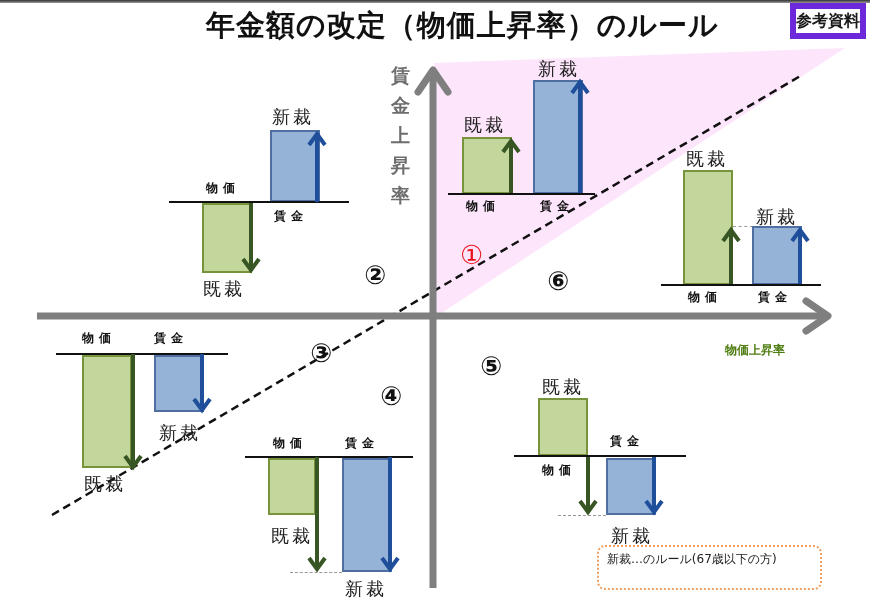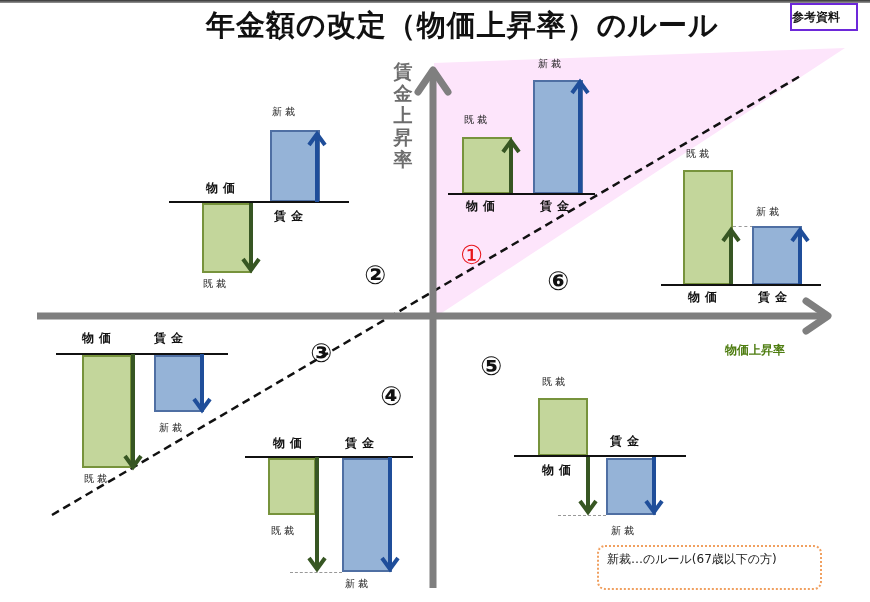--- a/index.html
+++ b/index.html
@@ -1,29 +1,29 @@
 <!DOCTYPE html>
 <html><head>
 <meta charset="utf-8">
 <style>
   html,body{margin:0;padding:0;background:#fff;}
   body{width:870px;height:602px;position:relative;overflow:hidden;font-family:"DejaVu Sans","Liberation Sans",sans-serif;color:#1a1a1a;}
   .topbar{position:absolute;left:0;top:0;width:870px;height:3px;background:linear-gradient(#333,#999);}
   .title{position:absolute;left:206px;top:6px;font-size:29px;font-weight:bold;letter-spacing:1px;color:#111;white-space:nowrap;}
-  .badge{position:absolute;left:790px;top:3px;width:64px;height:24px;border:2px solid #6d28d9;font-size:12px;font-weight:bold;text-align:left;line-height:24px;background:#fff;}
+  .badge{position:absolute;left:790px;top:3px;width:64px;height:24px;border:6px solid #6d28d9;font-size:16px;font-weight:bold;text-align:left;line-height:24px;background:#fff;}
   svg.base{position:absolute;left:0;top:0;}
-  .axis-y-label{position:absolute;left:391px;top:60px;width:24px;font-size:19px;font-weight:bold;color:#6d6d6d;line-height:22px;text-align:center;}
+  .axis-y-label{position:absolute;left:391px;top:60px;width:24px;font-size:19px;font-weight:bold;color:#6d6d6d;line-height:30px;}
   .axis-x-label{position:absolute;left:725px;top:342px;font-size:12px;font-weight:bold;color:#4d7c0f;}
   .region{position:absolute;font-size:26px;font-weight:bold;color:#111;line-height:26px;}
   .region.red{color:#e8141b;font-weight:normal;}
   .bar{position:absolute;box-sizing:border-box;}
   .bar.g{background:#c3d69b;border:2px solid #77933c;}
   .bar.b{background:#95b3d7;border:2px solid #4f6fa3;}
   .baseline{position:absolute;height:2px;background:#111;}
-  .lbl{position:absolute;font-size:10px;color:#222;white-space:nowrap;letter-spacing:3px;}
+  .lbl{position:absolute;font-size:18px;color:#222;white-space:nowrap;letter-spacing:3px;}
   .lblb{position:absolute;font-size:12px;font-weight:bold;color:#111;white-space:nowrap;letter-spacing:5px;}
   .legend{position:absolute;left:597px;top:545px;width:225px;height:45px;border:2px dotted #f0a060;border-radius:8px;box-sizing:border-box;padding:4px 8px;font-size:12px;line-height:17px;color:#222;}
   .dash{position:absolute;height:0;border-top:1px dashed #999;}
 </style>
 </head>
 <body>
 
 <div class="topbar"></div>
 <div class="title">年金額の改定（物価上昇率）のルール</div>
 <div class="badge">参考資料</div>

